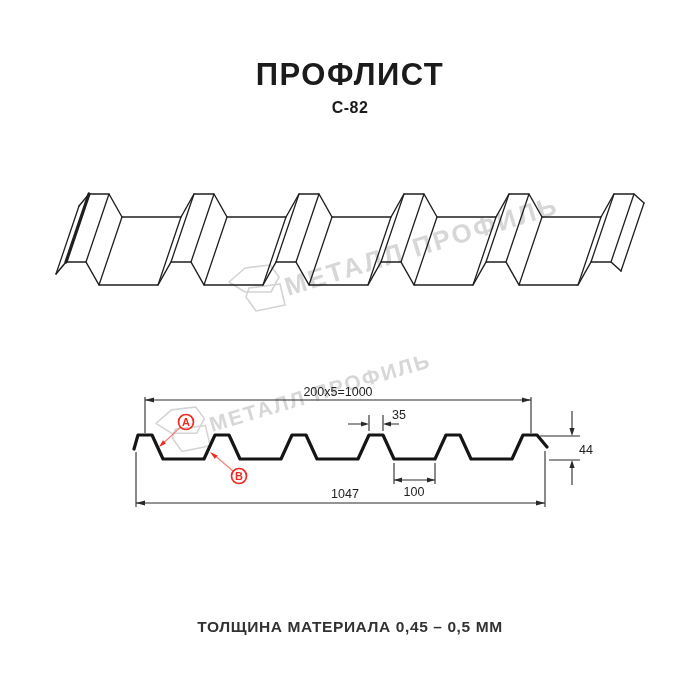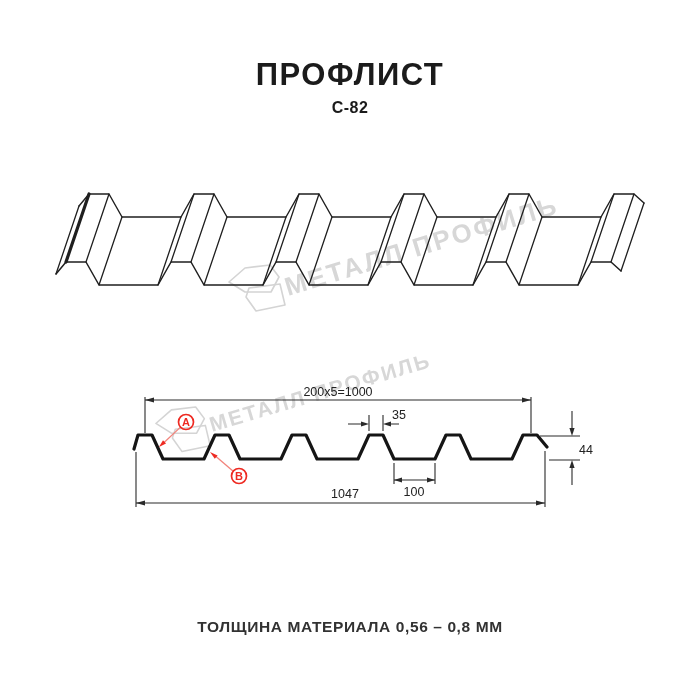--- a/index.html
+++ b/index.html
@@ -137,14 +137,14 @@
     </g>
 
     <g>
       <line class="red-shaft" x1="233.2" y1="471.2" x2="216" y2="456.5"></line>
       <path class="red-head" d="M210,452 L217.6,455.4 L214.8,458.8 Z"></path>
       <circle class="red-c" cx="239" cy="476" r="7.5"></circle>
       <text class="red-t" x="239" y="480" text-anchor="middle">B</text>
     </g>
   </svg>
 
-  <div class="footnote">ТОЛЩИНА МАТЕРИАЛА 0,56 – 0,8 ММ</div>
+  <div class="footnote">ТОЛЩИНА МАТЕРИАЛА 0,45 – 0,5 ММ</div>
 </div>
 
 </body></html>

